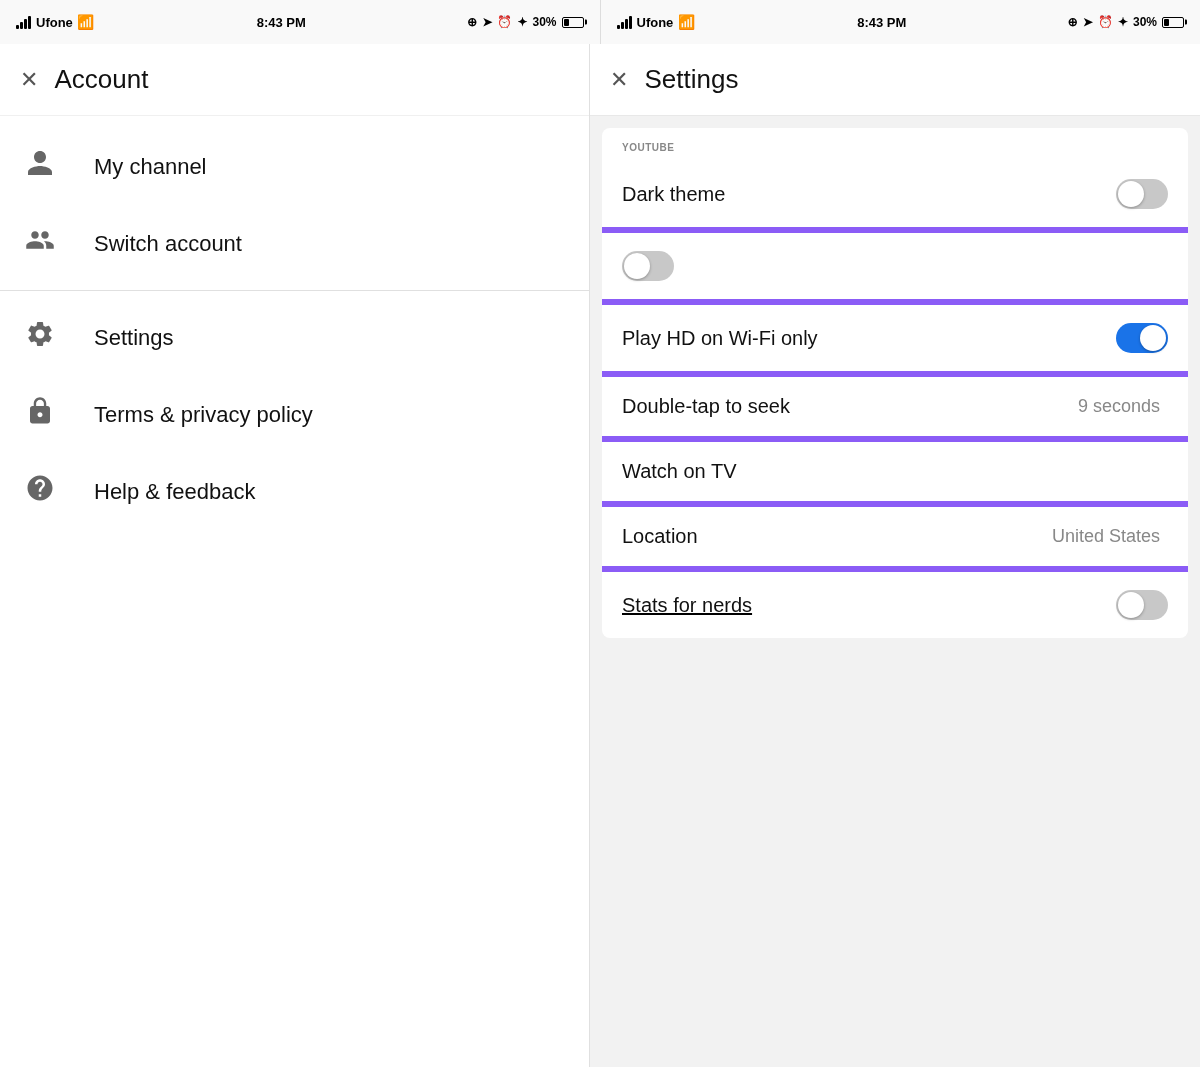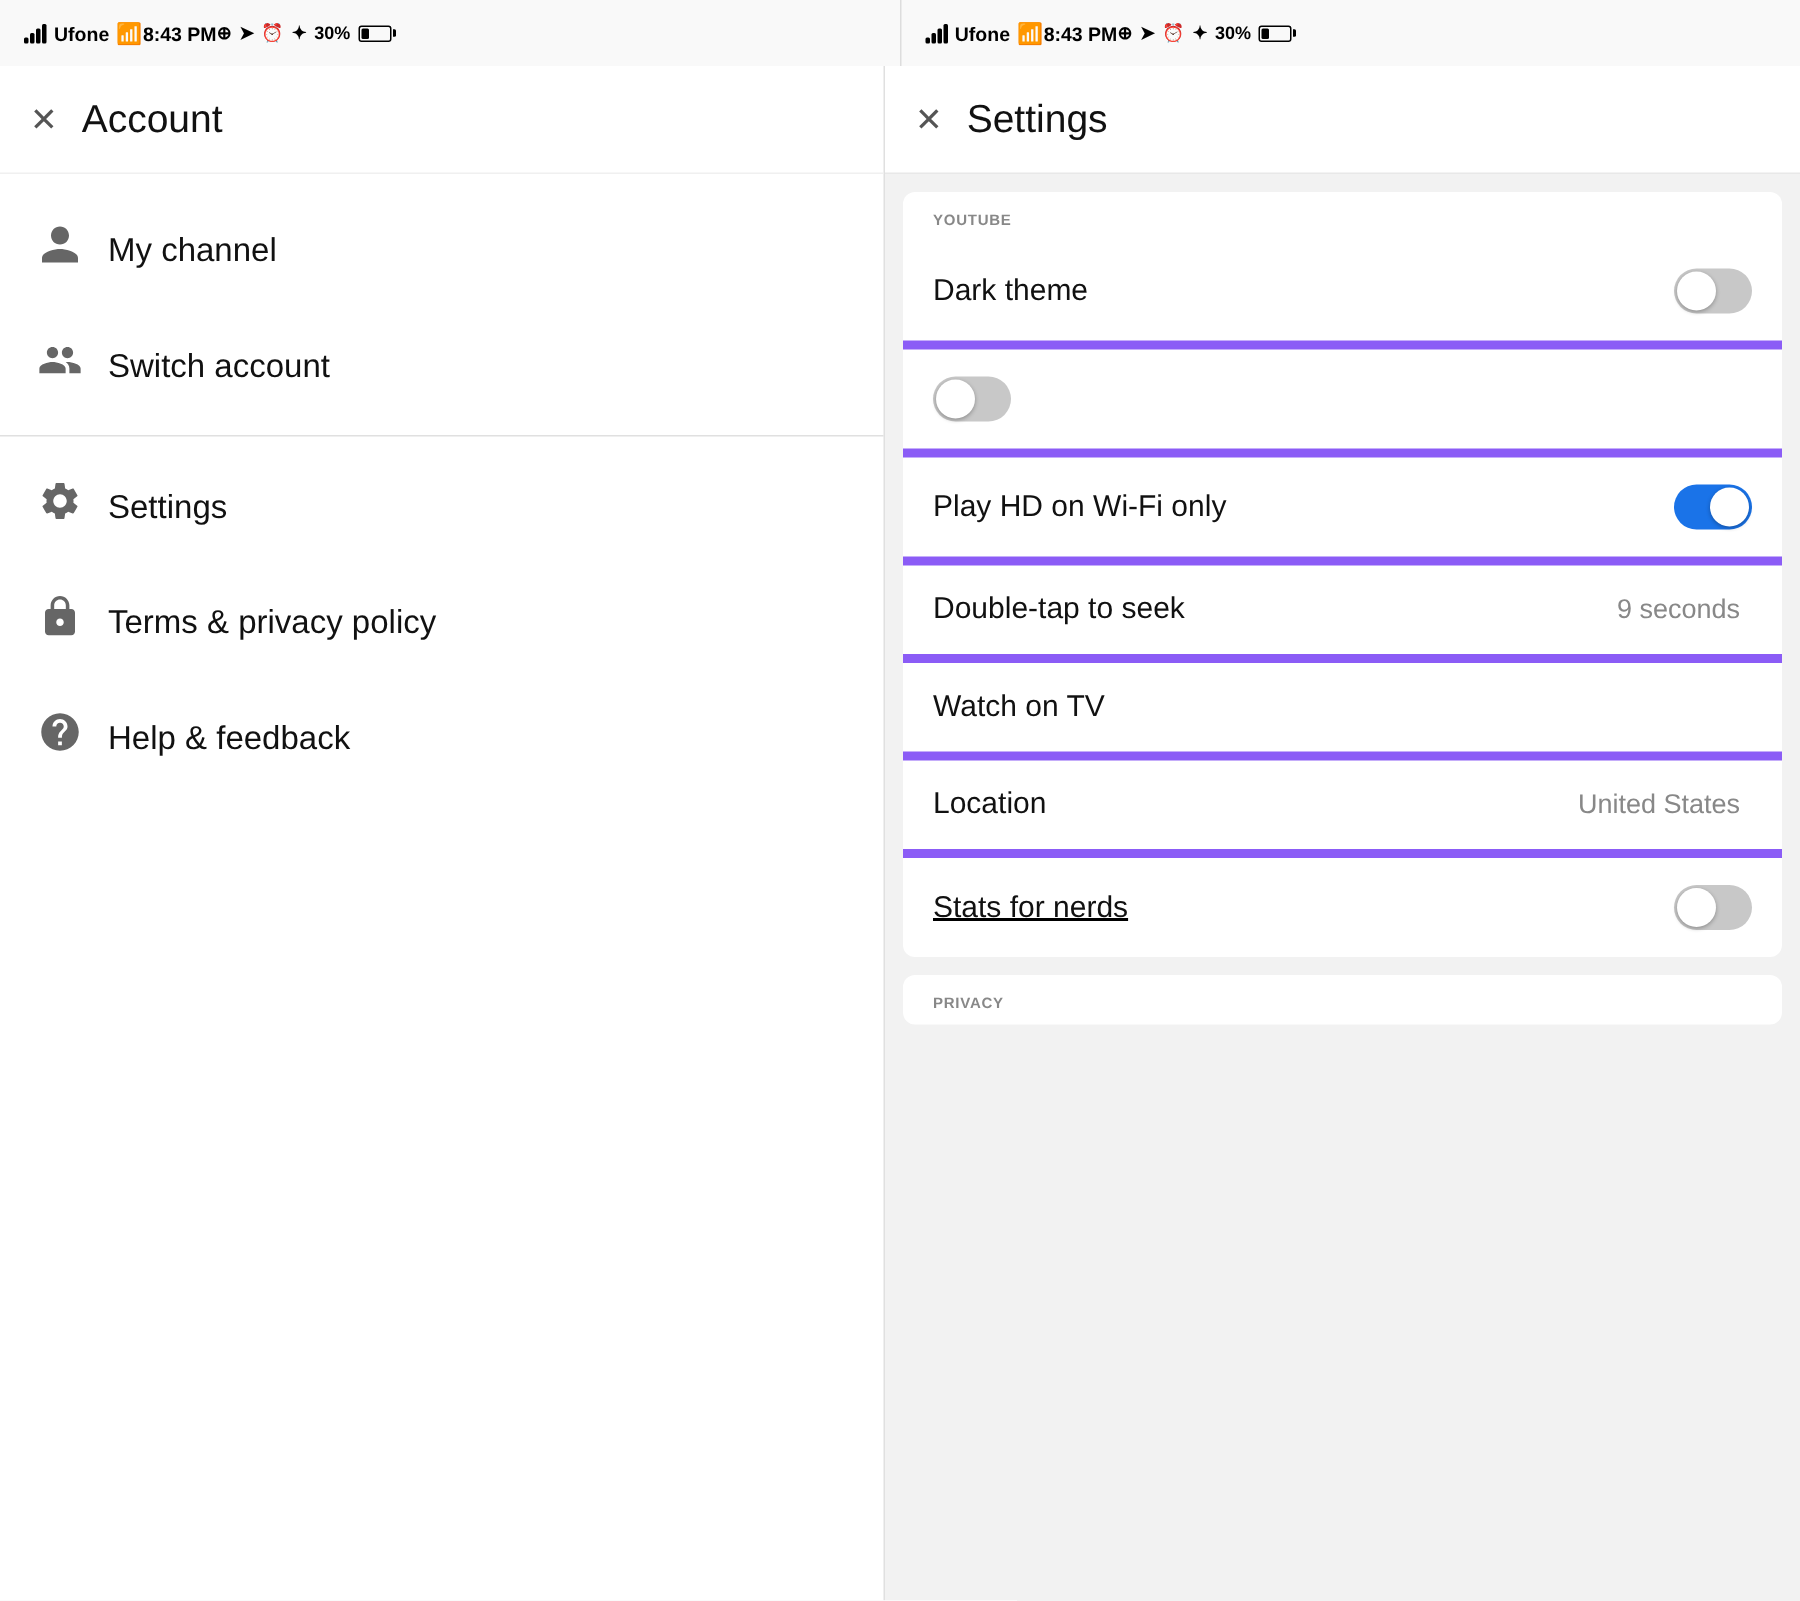--- a/index.html
+++ b/index.html
@@ -16,20 +16,21 @@
     
     .status-bar {
       display: flex;
       height: 44px;
       background: #f9f9f9;
     }
     .status-half {
       flex: 1;
       display: flex;
       align-items: center;
+      justify-content: space-between;
       padding: 12px 16px;
       font-size: 13px;
       font-weight: 600;
       color: #000;
     }
     .status-left-group {
       display: flex;
       align-items: center;
       gap: 5px;
     }
@@ -123,21 +124,21 @@
       color: #111;
     }
     .menu-list {
       list-style: none;
       padding: 12px 0;
     }
     .menu-item {
       display: flex;
       align-items: center;
       padding: 20px 24px;
-      gap: 16px;
+      gap: 38px;
       cursor: pointer;
     }
     .menu-icon {
       font-size: 26px;
       color: #555;
       width: 32px;
       text-align: center;
       flex-shrink: 0;
     }
     .menu-label {
@@ -434,20 +435,19 @@
           <div class="setting-row-left">
             <div class="setting-name">Stats for nerds</div>
           </div>
           <div class="toggle off">
             <div class="toggle-knob"></div>
           </div>
         </div>
       </div>
 
       <div class="settings-section">
-        <div class="section-header">PRIVACY</div>
 
       </div>
 
     </div>
   </div>
 
 </div>
 
 </body></html>

